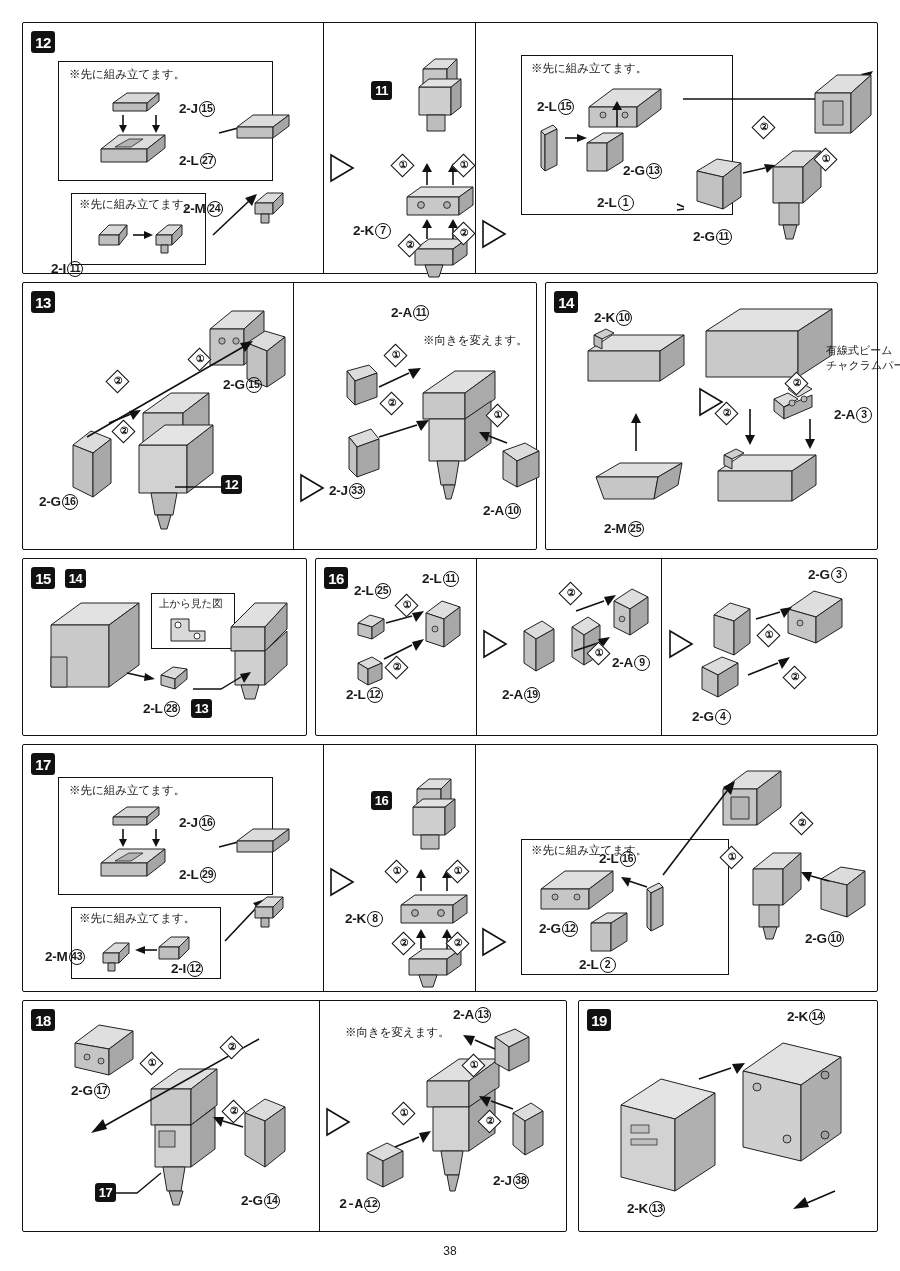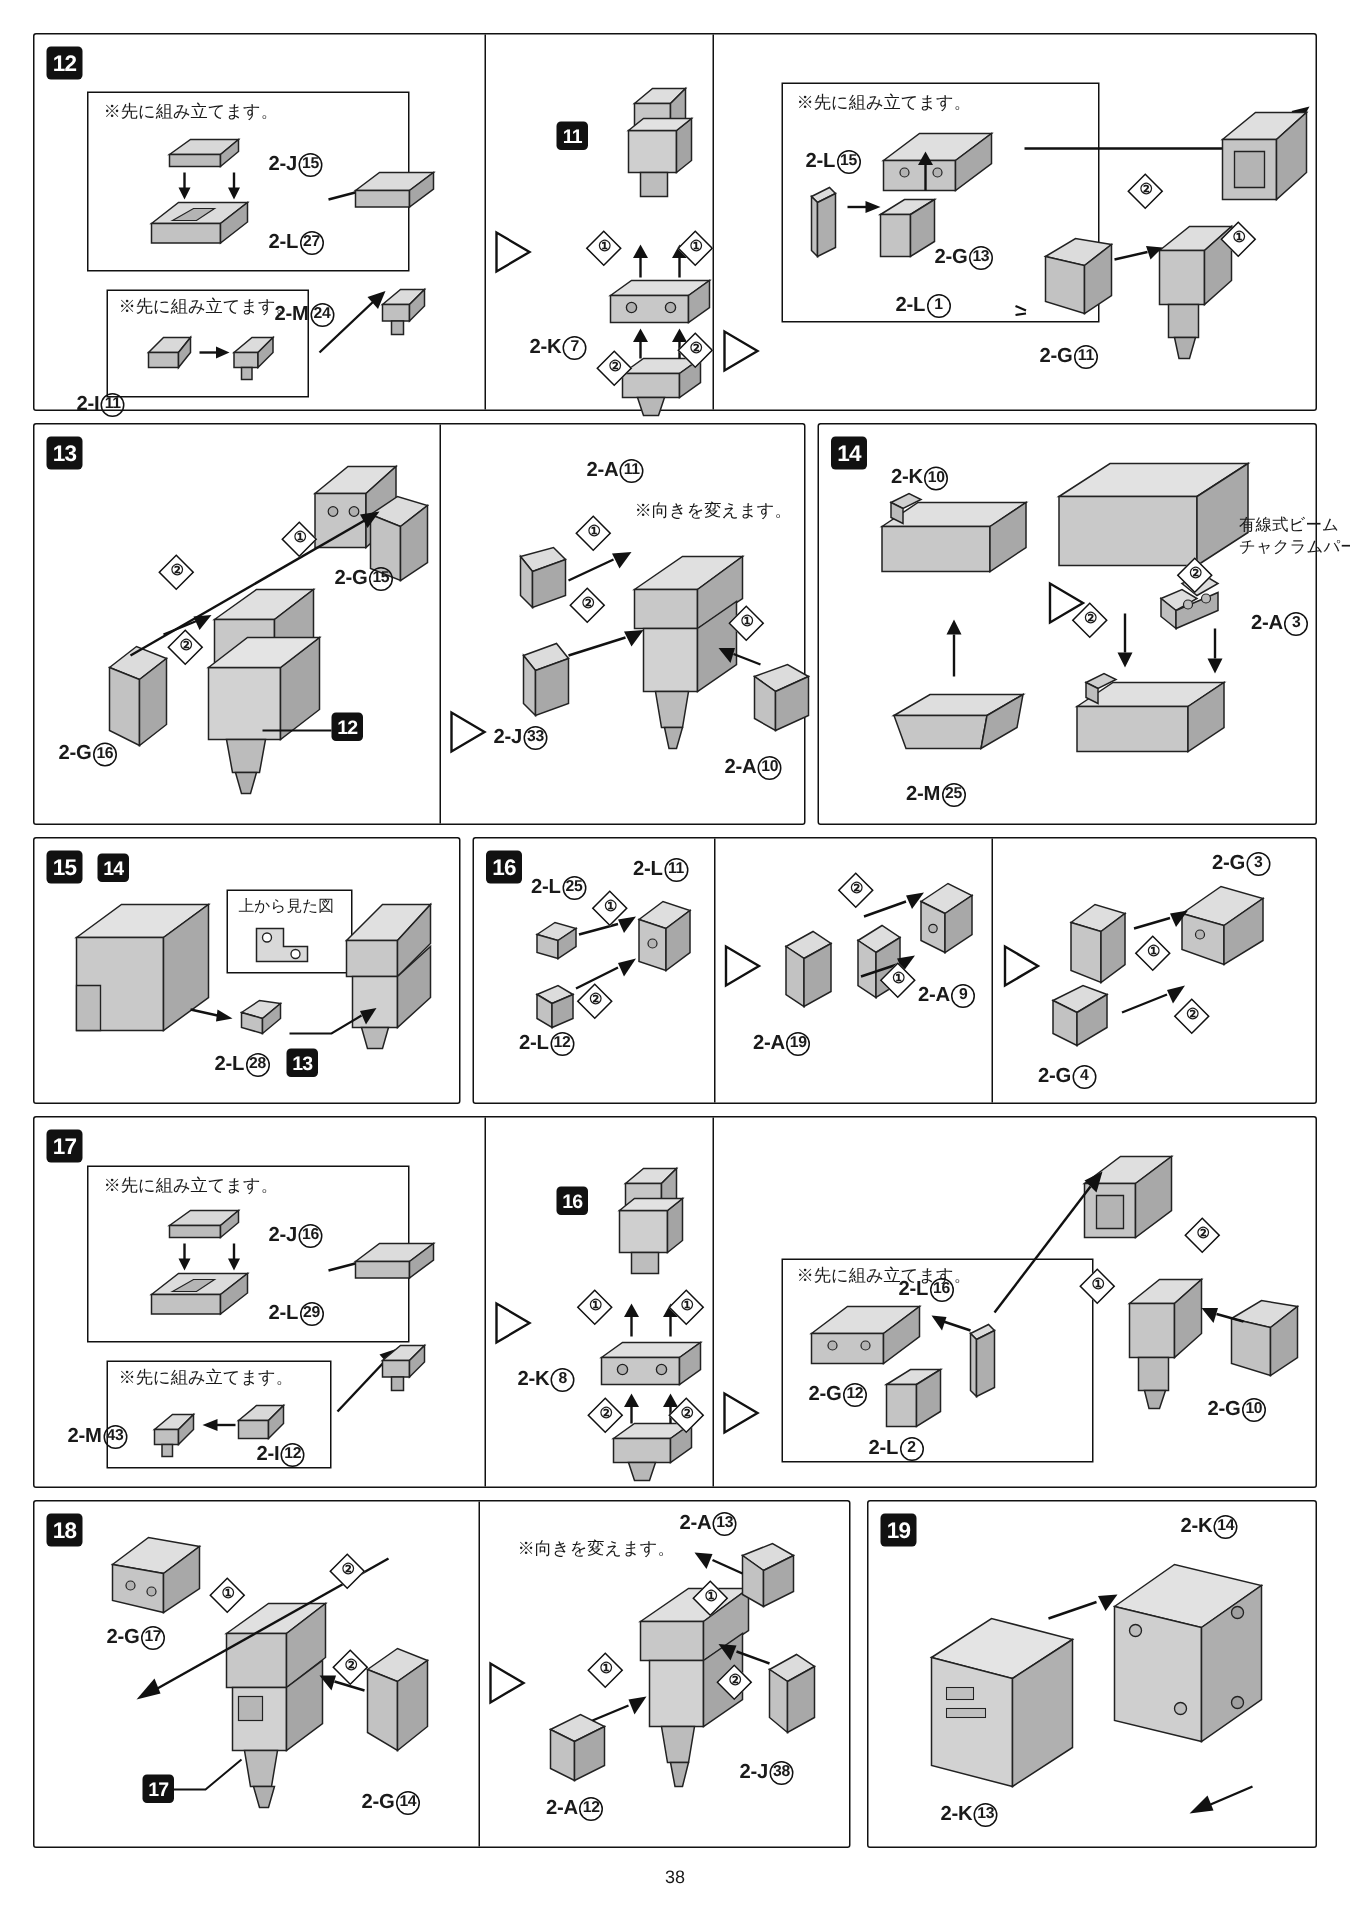--- a/index.html
+++ b/index.html
@@ -1142,21 +1142,21 @@
   </div>
   <div class="dia" style="left:442px;top:56px;">
         <span>①</span>
       </div>
   <div class="dia" style="left:458px;top:112px;">
         <span>②</span>
       </div>
   <div class="dia" style="left:372px;top:104px;">
         <span>①</span>
       </div>
-  <div class="lbl" style="left:341px;top:196px;"><span>2-A</span><span class="cnum">12</span></div>
+  <div class="lbl" style="left:316px;top:196px;font-family:Liberation Mono, monospace;"><span>2-A</span><span class="cnum">12</span></div>
   <div class="lbl" style="left:470px;top:172px;"><span>2-J</span><span class="cnum">38</span></div>
 </div>
 
 <div class="panel" style="left:578px;top:1000px;width:300px;height:232px;">
   <div class="stepnum big" style="left:8px;top:8px;">19</div>
 
   <div class="sh" style="left:150px;top:34px;">
     <svg width="128" height="148" viewBox="0 0 128 148">
       <polygon points="14,36 54,8 112,22 72,50" fill="#e2e2e2" stroke="#222" stroke-width="1"></polygon>
       <polygon points="14,36 72,50 72,126 14,112" fill="#cfcfcf" stroke="#222" stroke-width="1"></polygon>

